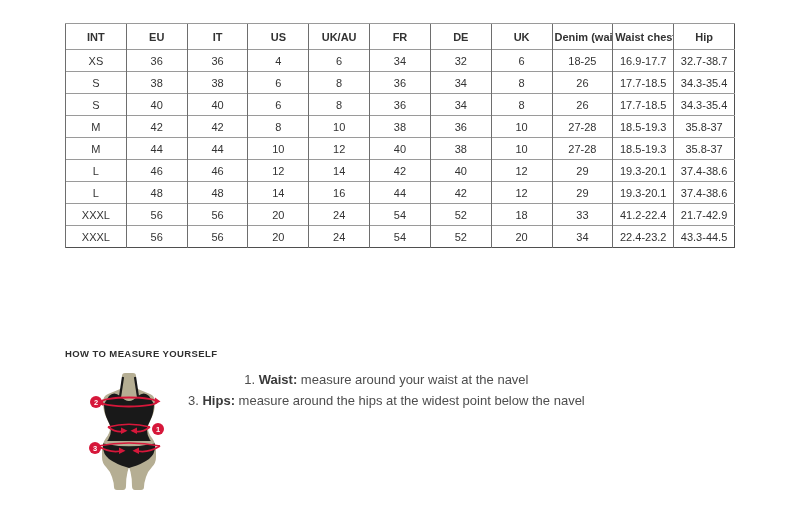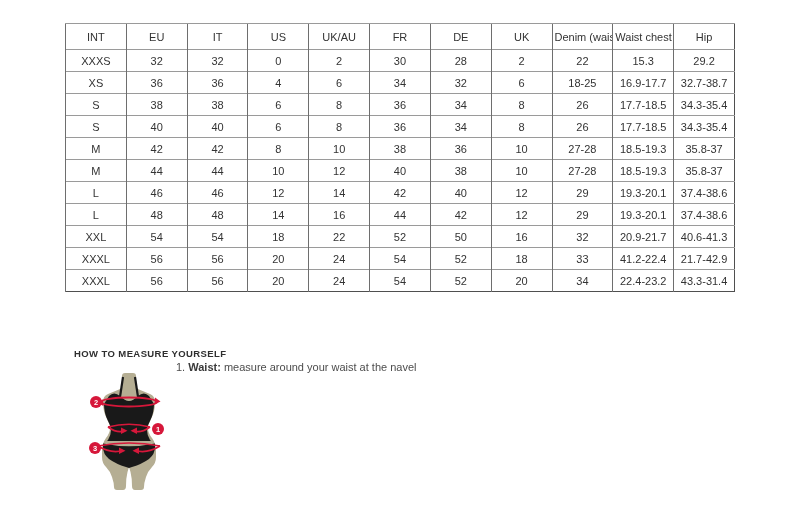--- a/index.html
+++ b/index.html
@@ -23,34 +23,34 @@
     border-collapse:collapse;table-layout:fixed;
     font-size:11px;color:var(--text-dark);
     border:1.5px solid var(--border-outer);
   }
   .size-table th,.size-table td{
     border-left:1px solid var(--border-vertical);
     border-top:1px solid var(--border-horizontal);
     text-align:center;vertical-align:middle;
     padding:0 2px;overflow:hidden;white-space:nowrap;
   }
-  .size-table th{height:25px;font-weight:400;}
+  .size-table th{height:25px;font-weight:700;}
   .size-table td{height:21px;}
   
   .measure-title{
-    position:absolute;left:74px;top:348px;
+    position:absolute;left:65px;top:348px;
     font-size:9.5px;font-weight:bold;letter-spacing:0.4px;
     color:#2f2f2f;
   }
   .measure-figure{
     position:absolute;left:86px;top:371px;width:86px;height:121px;
   }
   .measure-instructions{
-    position:absolute;left:176px;top:362px;margin:0;padding:0;
-    list-style:none;font-size:11px;color:var(--text-gray);text-align:center;
+    position:absolute;left:176px;top:362px;margin:12px;padding:0;
+    list-style:none;font-size:13px;color:var(--text-gray);text-align:center;
   }
   .measure-instructions li{margin:0 0 10px 0;line-height:11px;}
   .measure-instructions b{color:#3a3a3a;}
   .badge-num{
     font-size:7.5px;font-weight:bold;fill:#ffffff;
     text-anchor:middle;font-family:"Liberation Sans",sans-serif;
   }
 </style>
 </head>
 <body>
@@ -66,33 +66,20 @@
         <th>FR</th>
         <th>DE</th>
         <th>UK</th>
         <th>Denim (waist)</th>
         <th>Waist chest</th>
         <th>Hip</th>
       </tr>
   </thead>
   <tbody>
       <tr>
-        <td>XXXS</td>
-        <td>32</td>
-        <td>32</td>
-        <td>0</td>
-        <td>2</td>
-        <td>30</td>
-        <td>28</td>
-        <td>2</td>
-        <td>22</td>
-        <td>15.3</td>
-        <td>29.2</td>
-      </tr>
-      <tr>
         <td>XS</td>
         <td>36</td>
         <td>36</td>
         <td>4</td>
         <td>6</td>
         <td>34</td>
         <td>32</td>
         <td>6</td>
         <td>18-25</td>
         <td>16.9-17.7</td>
@@ -168,33 +155,20 @@
         <td>48</td>
         <td>48</td>
         <td>14</td>
         <td>16</td>
         <td>44</td>
         <td>42</td>
         <td>12</td>
         <td>29</td>
         <td>19.3-20.1</td>
         <td>37.4-38.6</td>
-      </tr>
-      <tr>
-        <td>XXL</td>
-        <td>54</td>
-        <td>54</td>
-        <td>18</td>
-        <td>22</td>
-        <td>52</td>
-        <td>50</td>
-        <td>16</td>
-        <td>32</td>
-        <td>20.9-21.7</td>
-        <td>40.6-41.3</td>
       </tr>
       <tr>
         <td>XXXL</td>
         <td>56</td>
         <td>56</td>
         <td>20</td>
         <td>24</td>
         <td>54</td>
         <td>52</td>
         <td>18</td>
@@ -206,21 +180,21 @@
         <td>XXXL</td>
         <td>56</td>
         <td>56</td>
         <td>20</td>
         <td>24</td>
         <td>54</td>
         <td>52</td>
         <td>20</td>
         <td>34</td>
         <td>22.4-23.2</td>
-        <td>43.3-31.4</td>
+        <td>43.3-44.5</td>
       </tr>
     </tbody>
 </table>
 
 <div class="measure-title">HOW TO MEASURE YOURSELF</div>
 
 <svg class="measure-figure" viewBox="0 0 86 121" xmlns="http://www.w3.org/2000/svg">
 
   <path fill="var(--mannequin)" d="M36,15 L36,5 Q36,2 39,2 L47,2 Q50,2 50,5 L50,15 Q50,17 53,18.5 L64,23 Q69,25 69,31 Q69,41 65,48 Q62,53 62,57 Q62,62 66,67 Q70,72.5 70,80 L70,86 Q70,92 66,96 Q62,100 60,106 Q58,112 58,116 Q58,119 55,119 L49,119 Q46,119 46,115 Q46,107 44.5,101 L43,96 L41.5,101 Q40,107 40,115 Q40,119 37,119 L31,119 Q28,119 28,116 Q28,112 26,106 Q24,100 20,96 Q16,92 16,86 L16,80 Q16,72.5 20,67 Q24,62 24,57 Q24,53 21,48 Q17,41 17,31 Q17,25 22,23 L33,18.5 Q36,17 36,15 Z"></path>
 
@@ -262,13 +236,14 @@
     <text class="badge-num" x="72" y="60.8">1</text>
   </g>
   <g>
     <circle cx="9" cy="77" r="6" fill="var(--accent-red)"></circle>
     <text class="badge-num" x="9" y="79.8">3</text>
   </g>
 </svg>
 
 <ul class="measure-instructions">
     <li><span>1. </span><b>Waist:</b><span> measure around your waist at the navel</span></li>
+    <li><span>3. </span><b>Hips:</b><span> measure around the hips at the widest point below the navel</span></li>
   </ul>
 
 </body></html>

